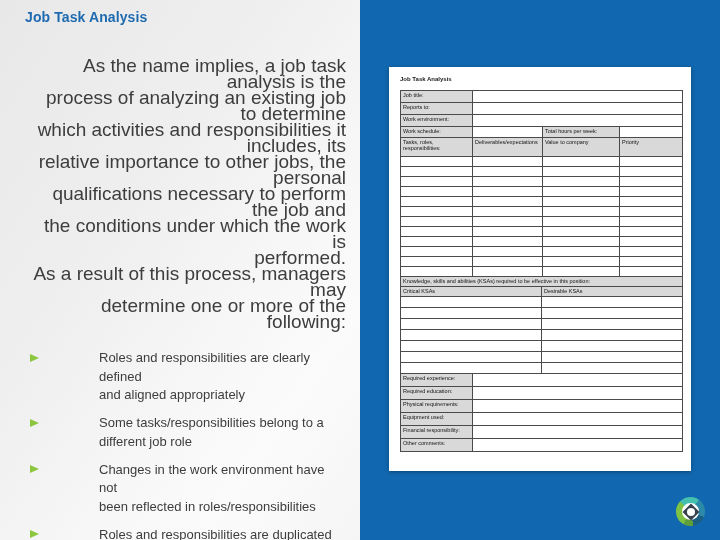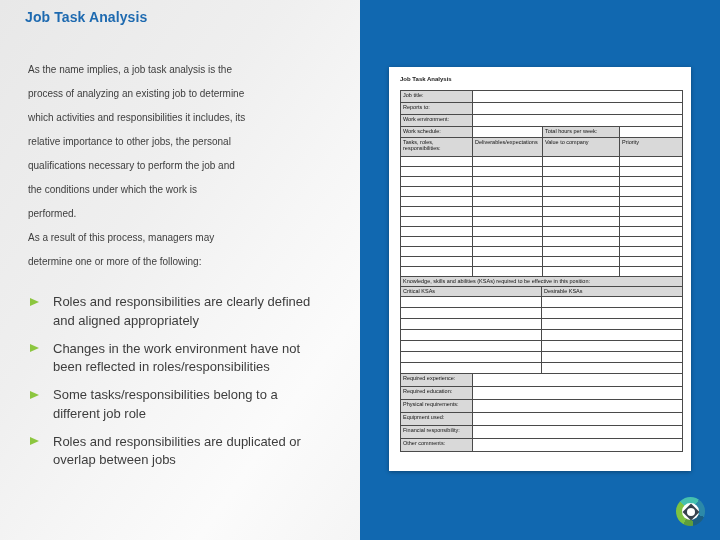--- a/index.html
+++ b/index.html
@@ -10,24 +10,24 @@
   
   .left-panel {
     position:absolute; left:0; top:0; width:360px; height:540px;
     background:linear-gradient(125deg,#e8e8e8 0%,#efefef 38%,#f6f6f6 60%,#fbfbfb 78%,#f5f5f5 100%);
   }
   .slide-title {
     position:absolute; left:25px; top:9px;
     font-size:14px; font-weight:bold; color:#1e6ab0; letter-spacing:.1px;
   }
   .text-block { position:absolute; left:28px; top:58px; width:318px; color:#3d3d3d; }
-  .para { font-size:10px; line-height:24px; white-space:pre-line; }
+  .para { font-size:19px; line-height:16px; white-space:pre-line;text-align:right; }
   .para + .para { }
   .bullets { list-style:none; margin-top:19px; }
-  .bullet { display:flex; margin-bottom:9.5px; }
+  .bullet { display:flex; margin-bottom:9.5px;gap:46px; }
   .arrow {
     flex:0 0 auto; width:0; height:0; margin:4.5px 14px 0 2px;
     border-left:9px solid #8cc63f;
     border-top:4.5px solid transparent; border-bottom:4.5px solid transparent;
   }
   .bullet-text { font-size:13px; line-height:18.5px; white-space:pre-line; }
 
   
   .right-panel { position:absolute; left:360px; top:0; width:360px; height:540px; background:#1168b0; }
   .paper {
@@ -82,27 +82,27 @@
       <p class="para">As a result of this process, managers may
 determine one or more of the following:</p>
       <ul class="bullets">
         <li class="bullet">
           <span class="arrow"></span>
           <span class="bullet-text">Roles and responsibilities are clearly defined
 and aligned appropriately</span>
         </li>
         <li class="bullet">
           <span class="arrow"></span>
+          <span class="bullet-text">Some tasks/responsibilities belong to a
+different job role</span>
+        </li>
+        <li class="bullet">
+          <span class="arrow"></span>
           <span class="bullet-text">Changes in the work environment have not
 been reflected in roles/responsibilities</span>
-        </li>
-        <li class="bullet">
-          <span class="arrow"></span>
-          <span class="bullet-text">Some tasks/responsibilities belong to a
-different job role</span>
         </li>
         <li class="bullet">
           <span class="arrow"></span>
           <span class="bullet-text">Roles and responsibilities are duplicated or
 overlap between jobs</span>
         </li>
       </ul>
     </div>
   </div>
 

